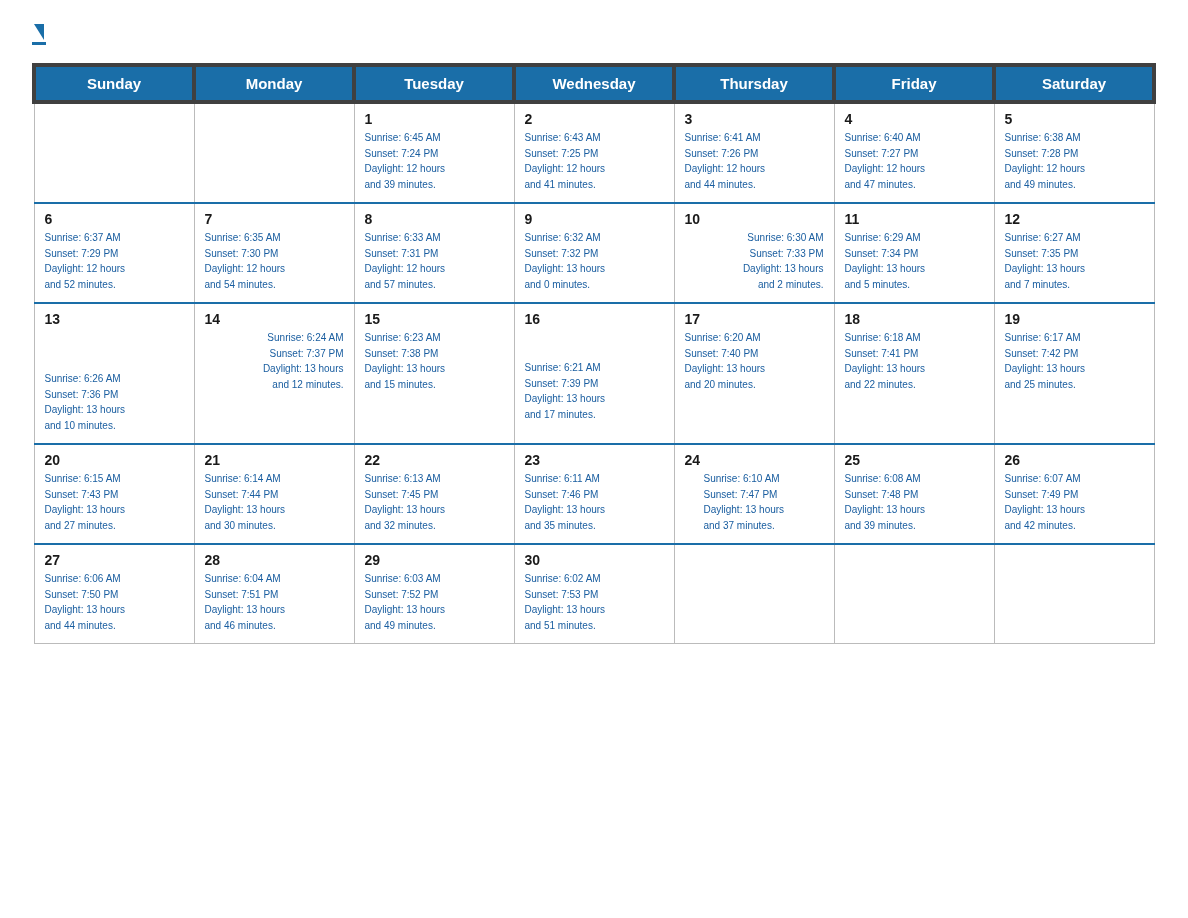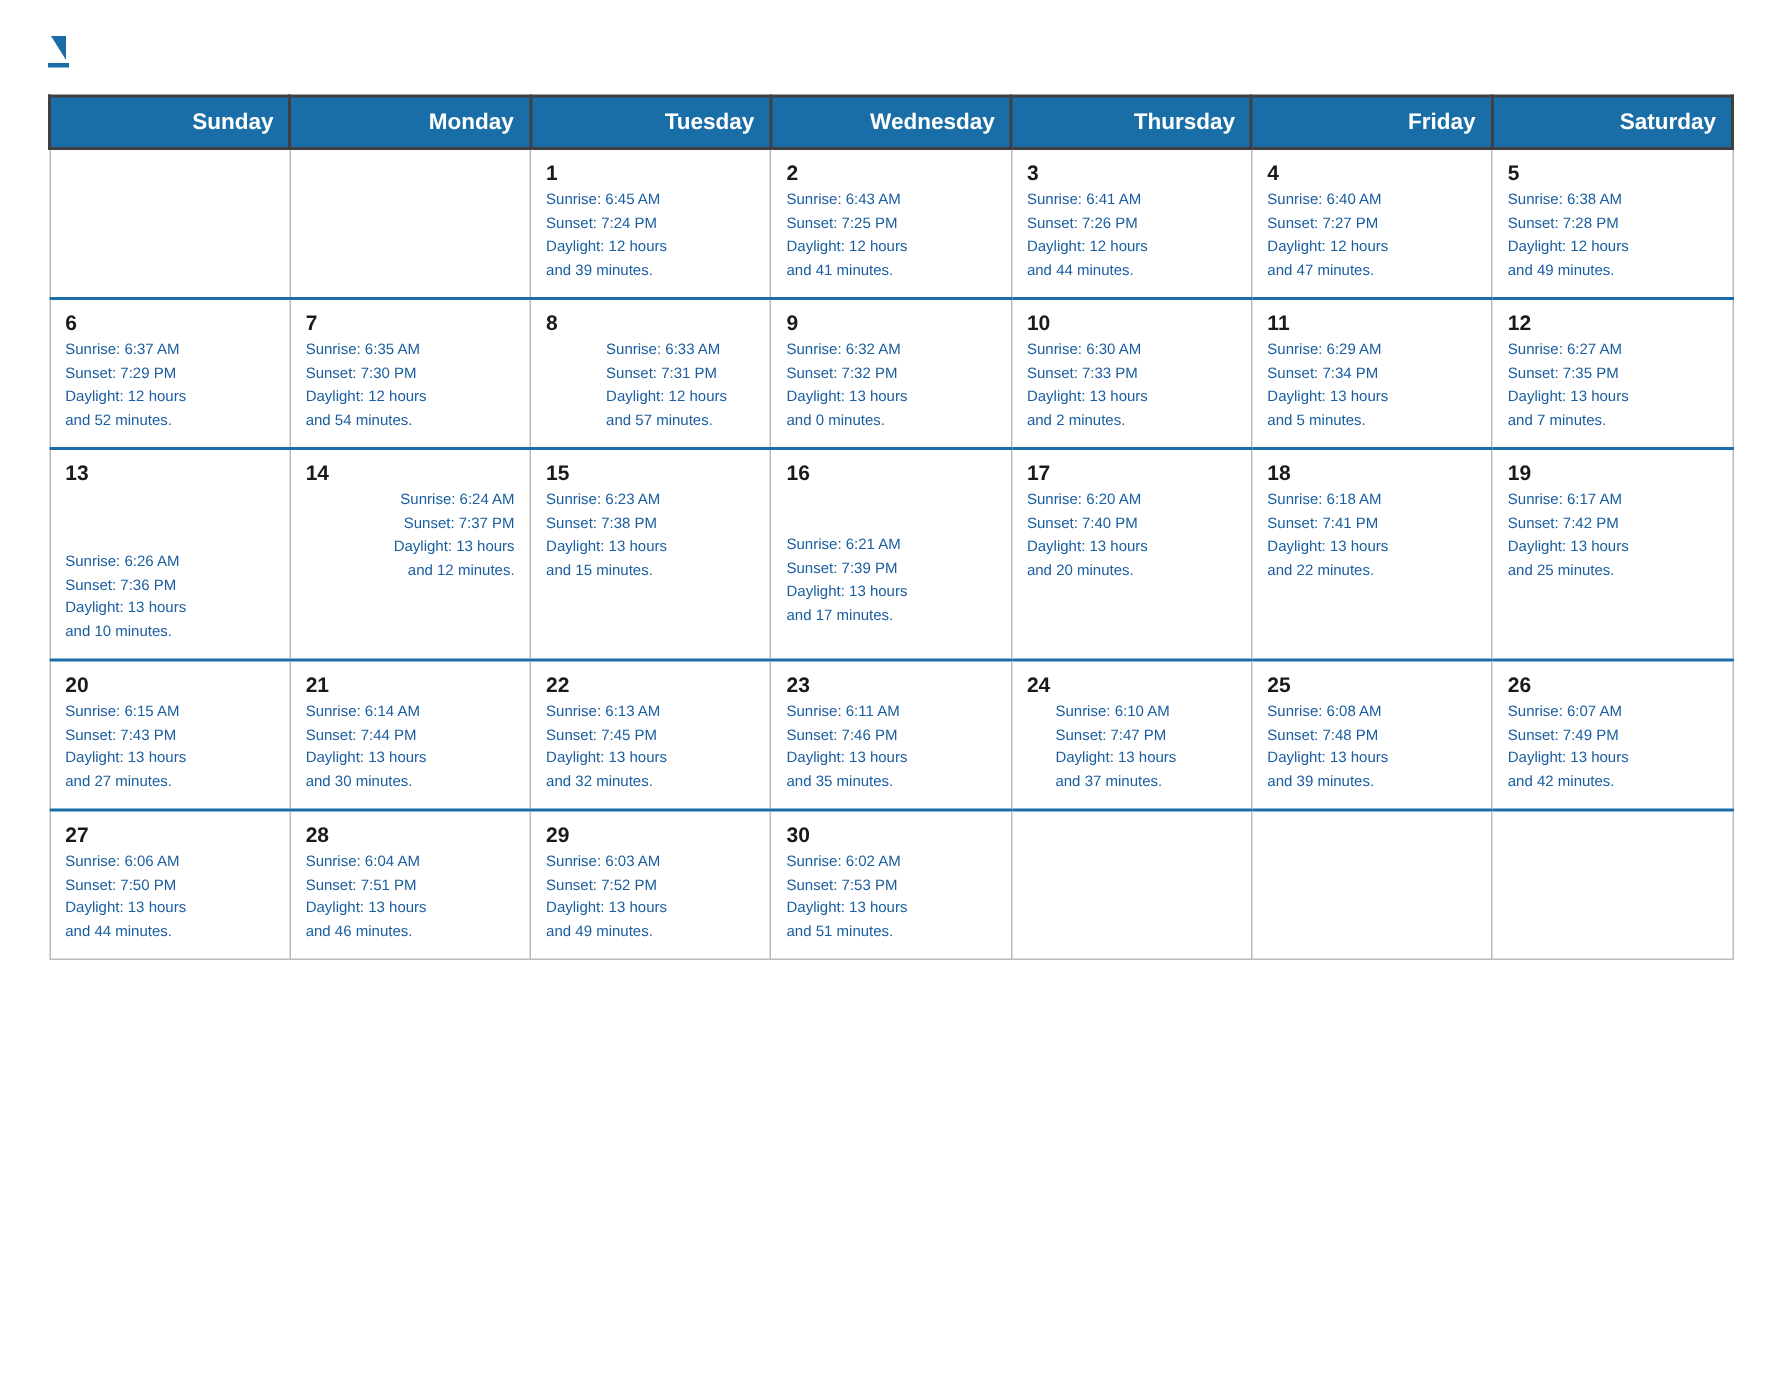--- a/index.html
+++ b/index.html
@@ -55,22 +55,22 @@
       width: 100%;
       border-collapse: collapse;
       border: 1.5px solid #999;
     }
     .calendar th {
       background: #1a6ea8;
       color: #fff;
       font-size: 15px;
       font-weight: 600;
       padding: 8px 10px;
-      text-align: right;
-      border: 2px solid #404040;
+      text-align: center;
+      border: 4px solid #404040;
     }
     .calendar td {
       vertical-align: top;
       padding: 7px 10px 10px 10px;
       border: 1px solid #bbb;
       font-size: 12.5px;
       color: #222;
       width: calc(100% / 7);
       min-height: 90px;
       background: #fff;
@@ -170,35 +170,35 @@
         </td>
         <td>
           <span class="day-num">7</span>
           <div class="day-info" style="white-space: pre-line;">Sunrise: 6:35 AM
 Sunset: 7:30 PM
 Daylight: 12 hours
 and 54 minutes.</div>
         </td>
         <td>
           <span class="day-num">8</span>
-          <div class="day-info" style="white-space: pre-line; margin-left: 40px;">Sunrise: 6:33 AM
+          <div class="day-info" style="white-space: pre-line;">Sunrise: 6:33 AM
 Sunset: 7:31 PM
 Daylight: 12 hours
 and 57 minutes.</div>
         </td>
         <td>
           <span class="day-num">9</span>
           <div class="day-info" style="white-space: pre-line;">Sunrise: 6:32 AM
 Sunset: 7:32 PM
 Daylight: 13 hours
 and 0 minutes.</div>
         </td>
         <td>
           <span class="day-num">10</span>
-          <div class="day-info" style="white-space: pre-line;">Sunrise: 6:30 AM
+          <div class="day-info" style="white-space: pre-line; text-align: right;">Sunrise: 6:30 AM
 Sunset: 7:33 PM
 Daylight: 13 hours
 and 2 minutes.</div>
         </td>
         <td>
           <span class="day-num">11</span>
           <div class="day-info" style="white-space: pre-line;">Sunrise: 6:29 AM
 Sunset: 7:34 PM
 Daylight: 13 hours
 and 5 minutes.</div>

